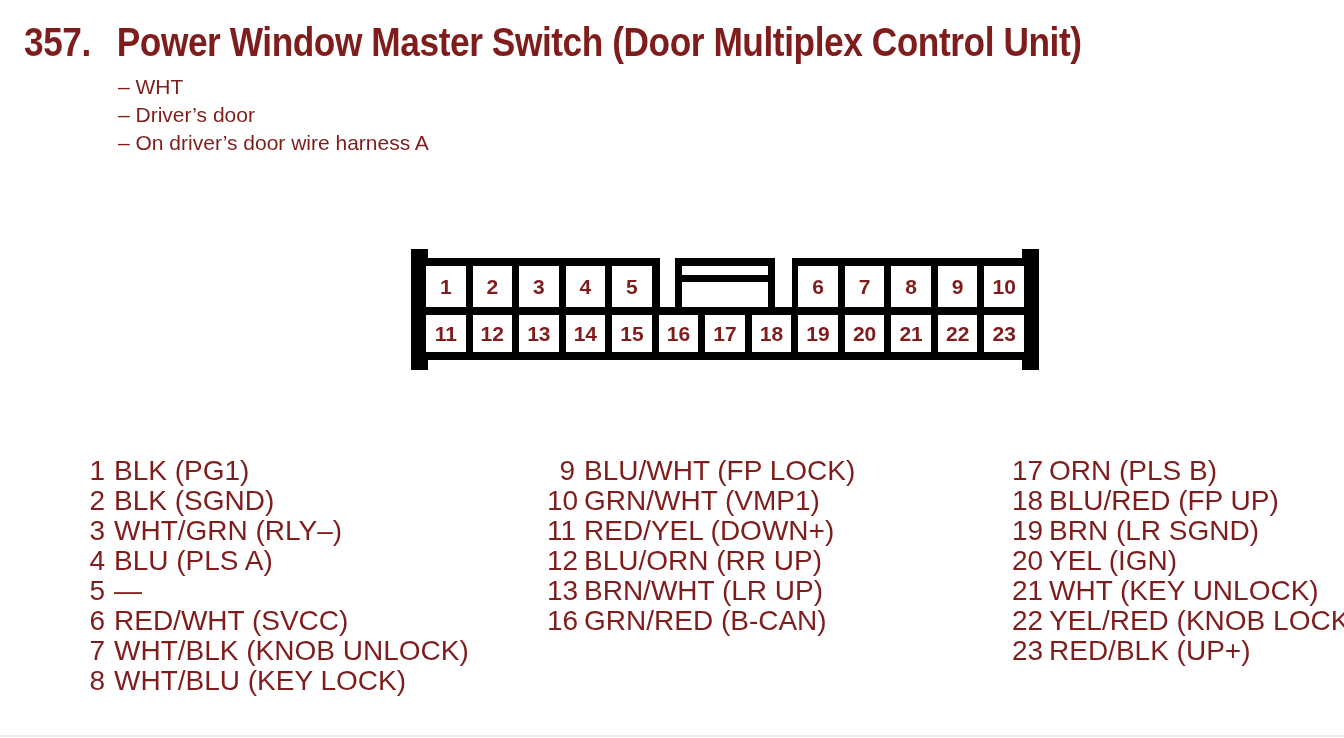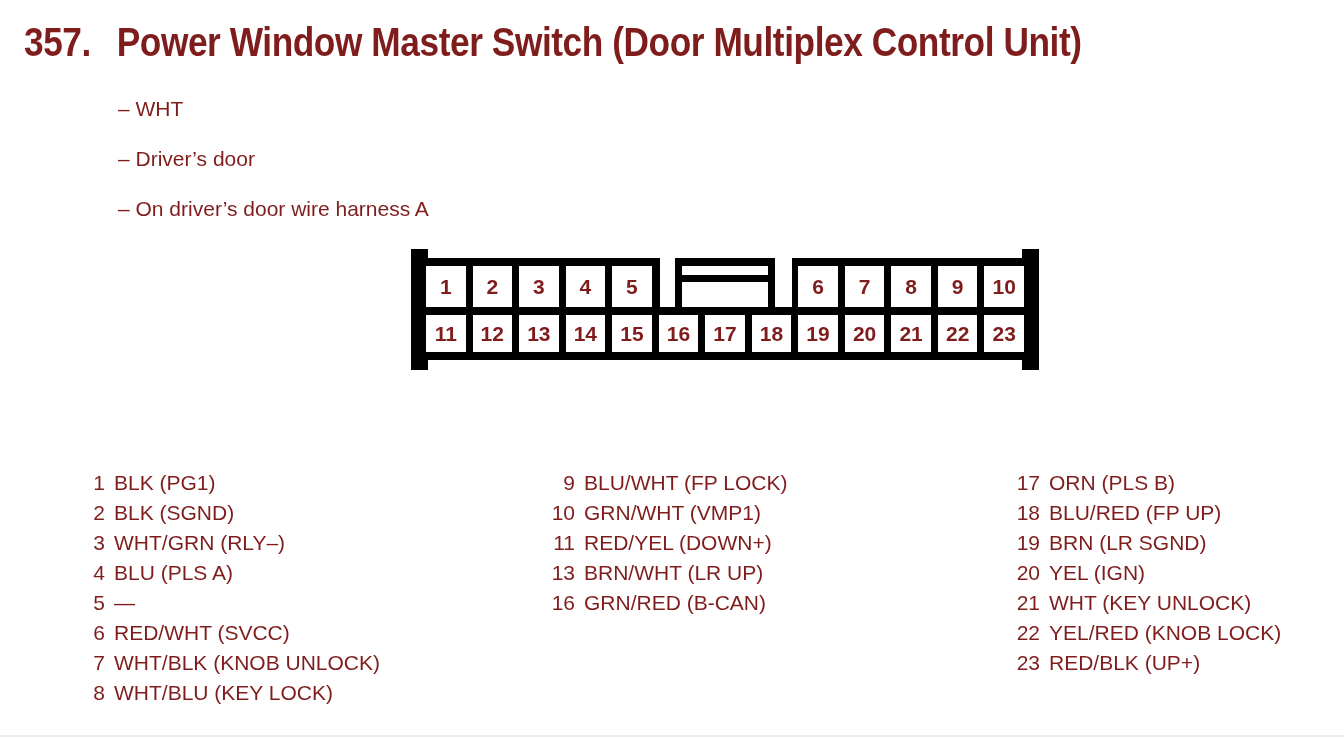--- a/index.html
+++ b/index.html
@@ -9,42 +9,42 @@
   }
   
   .heading{
     position:absolute;left:24px;top:20px;display:flex;align-items:baseline;
     font-weight:bold;font-size:41px;line-height:44px;white-space:nowrap;
     transform:scaleX(0.86);transform-origin:left top;letter-spacing:-0.5px;
   }
   .h-title{margin-left:30px;}
   
   .notes{position:absolute;left:118px;top:73px;font-size:21px;line-height:28px;}
-  .note-line{white-space:nowrap;margin-top:22px;}
+  .note-line{white-space:nowrap;}
   
   .connector{position:absolute;left:406px;top:247px;width:634px;height:126px;}
   .cshape{position:absolute;background:#000;}
   .cwhite{position:absolute;background:#fff;}
   .slab{left:13px;top:11px;width:612px;height:102px;}
   .bar-left{left:5px;top:2px;width:8px;height:121px;}
   .bar-right{left:625px;top:2px;width:8px;height:121px;}
   .stub-tl{left:5px;top:2px;width:17px;height:16px;}
   .stub-tr{left:616px;top:2px;width:17px;height:16px;}
   .stub-bl{left:5px;top:107px;width:17px;height:16px;}
   .stub-br{left:616px;top:107px;width:17px;height:16px;}
   .gap-left{left:254px;top:11px;width:15px;height:49px;}
   .gap-right{left:369px;top:11px;width:17px;height:49px;}
   .key-slot-1{left:276px;top:19px;width:86px;height:9px;}
   .key-slot-2{left:276px;top:35px;width:86px;height:25px;}
   .pin-cell{
     position:absolute;background:#fff;display:flex;align-items:center;justify-content:center;
     font-weight:bold;font-size:21px;
   }
   
-  .pin-col{position:absolute;top:468px;font-size:21px;line-height:30px;}
+  .pin-col{position:absolute;top:456px;font-size:28px;line-height:30px;}
   .pin-col-0{left:77px;}
   .pin-col-1{left:547px;}
   .pin-col-2{left:1012px;}
   .pin-row{white-space:nowrap;}
   .pin-num{display:inline-block;width:28px;text-align:right;}
   .pin-desc{padding-left:9px;}
   
   .page-rule{position:absolute;left:0;bottom:1px;width:100%;height:2px;background:#ededed;}
 </style>
 </head>
@@ -108,20 +108,21 @@
       <div class="pin-row"><span class="pin-num">4</span><span class="pin-desc">BLU (PLS A)</span></div>
       <div class="pin-row"><span class="pin-num">5</span><span class="pin-desc">—</span></div>
       <div class="pin-row"><span class="pin-num">6</span><span class="pin-desc">RED/WHT (SVCC)</span></div>
       <div class="pin-row"><span class="pin-num">7</span><span class="pin-desc">WHT/BLK (KNOB UNLOCK)</span></div>
       <div class="pin-row"><span class="pin-num">8</span><span class="pin-desc">WHT/BLU (KEY LOCK)</span></div>
     </div>
   <div class="pin-col pin-col-1" id="pin-col-1">
       <div class="pin-row"><span class="pin-num">9</span><span class="pin-desc">BLU/WHT (FP LOCK)</span></div>
       <div class="pin-row"><span class="pin-num">10</span><span class="pin-desc">GRN/WHT (VMP1)</span></div>
       <div class="pin-row"><span class="pin-num">11</span><span class="pin-desc">RED/YEL (DOWN+)</span></div>
+      <div class="pin-row"><span class="pin-num">12</span><span class="pin-desc">BLU/ORN (RR UP)</span></div>
       <div class="pin-row"><span class="pin-num">13</span><span class="pin-desc">BRN/WHT (LR UP)</span></div>
       <div class="pin-row"><span class="pin-num">16</span><span class="pin-desc">GRN/RED (B-CAN)</span></div>
     </div>
   <div class="pin-col pin-col-2" id="pin-col-2">
       <div class="pin-row"><span class="pin-num">17</span><span class="pin-desc">ORN (PLS B)</span></div>
       <div class="pin-row"><span class="pin-num">18</span><span class="pin-desc">BLU/RED (FP UP)</span></div>
       <div class="pin-row"><span class="pin-num">19</span><span class="pin-desc">BRN (LR SGND)</span></div>
       <div class="pin-row"><span class="pin-num">20</span><span class="pin-desc">YEL (IGN)</span></div>
       <div class="pin-row"><span class="pin-num">21</span><span class="pin-desc">WHT (KEY UNLOCK)</span></div>
       <div class="pin-row"><span class="pin-num">22</span><span class="pin-desc">YEL/RED (KNOB LOCK)</span></div>

